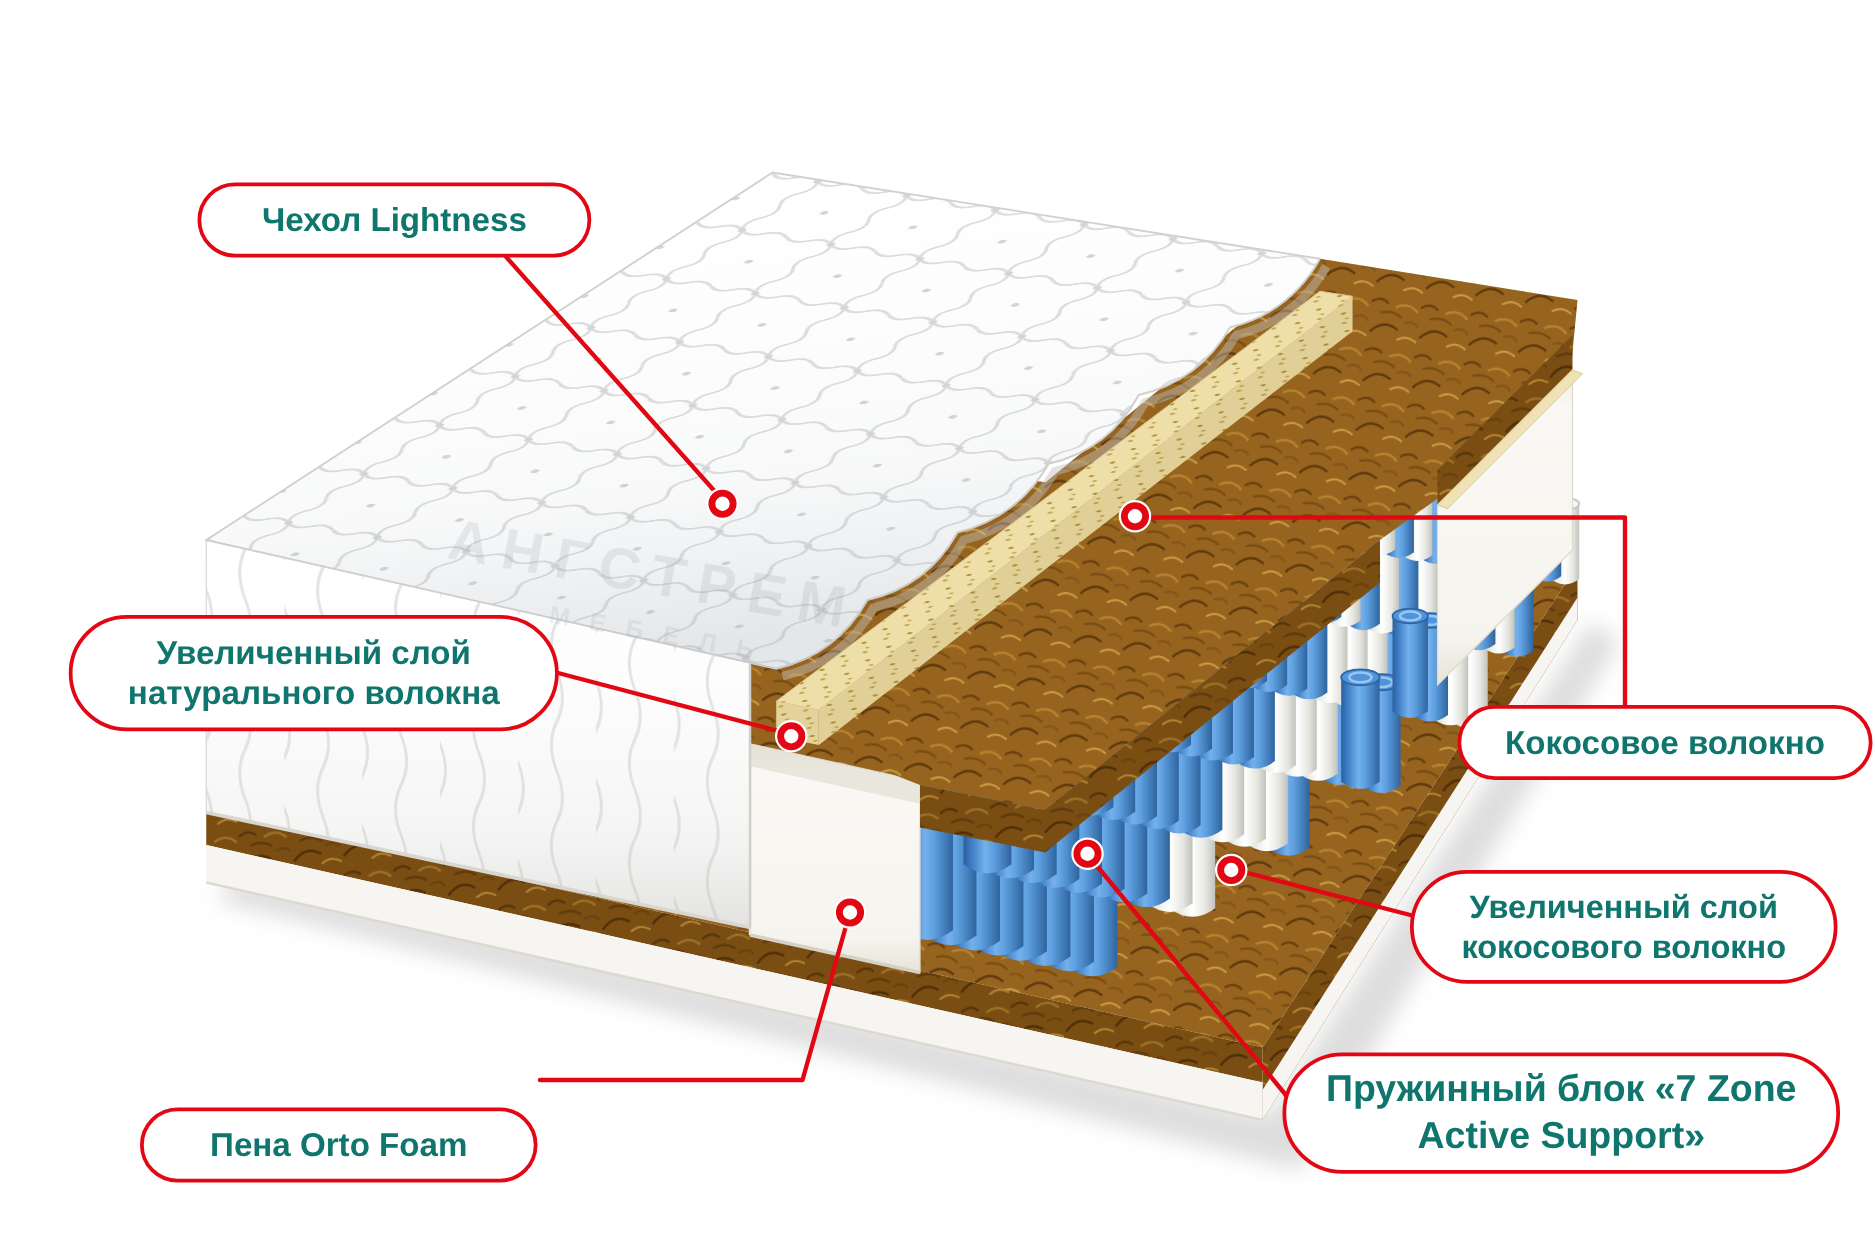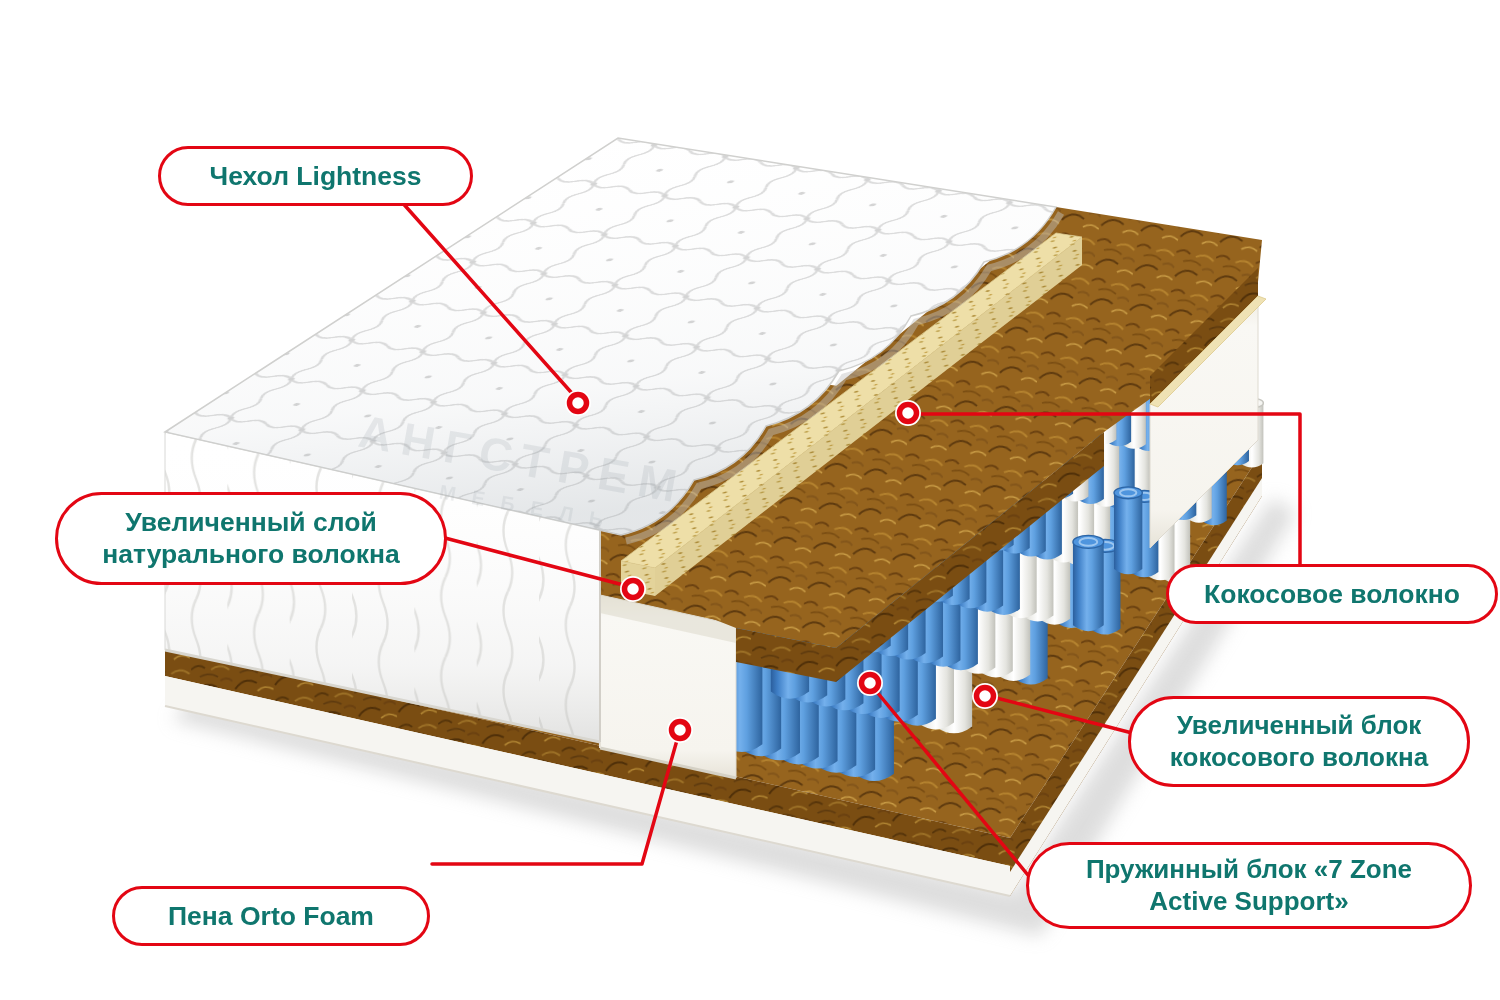--- a/index.html
+++ b/index.html
@@ -9,21 +9,21 @@
   .callout{position:absolute;background:#ffffff;border:3.5px solid #e30613;border-radius:48px;
            color:#0f766e;font-weight:700;font-size:26.5px;line-height:1.22;text-align:center;
            display:flex;align-items:center;justify-content:center;padding:11px 26px;
            box-sizing:border-box;z-index:5;}
   .nowrap{white-space:nowrap;}
   #co-cover {left:158px;top:146px;min-width:315px;}
   #co-latex {left:55px; top:492px;width:392px;}
   #co-coco  {left:1122px;top:564px;min-width:332px;margin-left:44px;}
   #co-coco2 {left:1128px;top:696px;width:342px;font-size:26px;}
   #co-foam  {left:112px;top:886px;min-width:318px;}
-  #co-spring{left:1026px;top:842px;width:446px;font-size:26px;padding:9px 24px;}
+  #co-spring{left:1026px;top:842px;width:446px;font-size:30px;padding:9px 24px;}
 </style>
 </head>
 <body>
 
 <div class="stage">
 
 <svg id="mattress-svg" width="1500" height="1000" viewBox="0 0 1500 1000" aria-hidden="true">
   <defs>
     <filter id="blurF" x="-20%" y="-20%" width="140%" height="140%">
       <feGaussianBlur stdDeviation="9"></feGaussianBlur>
@@ -654,17 +654,17 @@
     <g>
           <circle cx="870" cy="683" r="13" fill="#ffffff"></circle>
           <circle cx="870" cy="683" r="8.5" fill="#ffffff" stroke="#e30613" stroke-width="5.5"></circle>
         </g>
   </g>
 </svg>
 
 <div class="callout nowrap" id="co-cover">Чехол Lightness</div>
 <div class="callout" id="co-latex">Увеличенный слой натурального волокна</div>
 <div class="callout nowrap" id="co-coco">Кокосовое волокно</div>
-<div class="callout" id="co-coco2">Увеличенный блок кокосового волокна</div>
+<div class="callout" id="co-coco2">Увеличенный слой кокосового волокно</div>
 <div class="callout nowrap" id="co-foam">Пена Orto Foam</div>
 <div class="callout" id="co-spring">Пружинный блок «7 Zone Active Support»</div>
 
 </div>
 
 </body></html>

